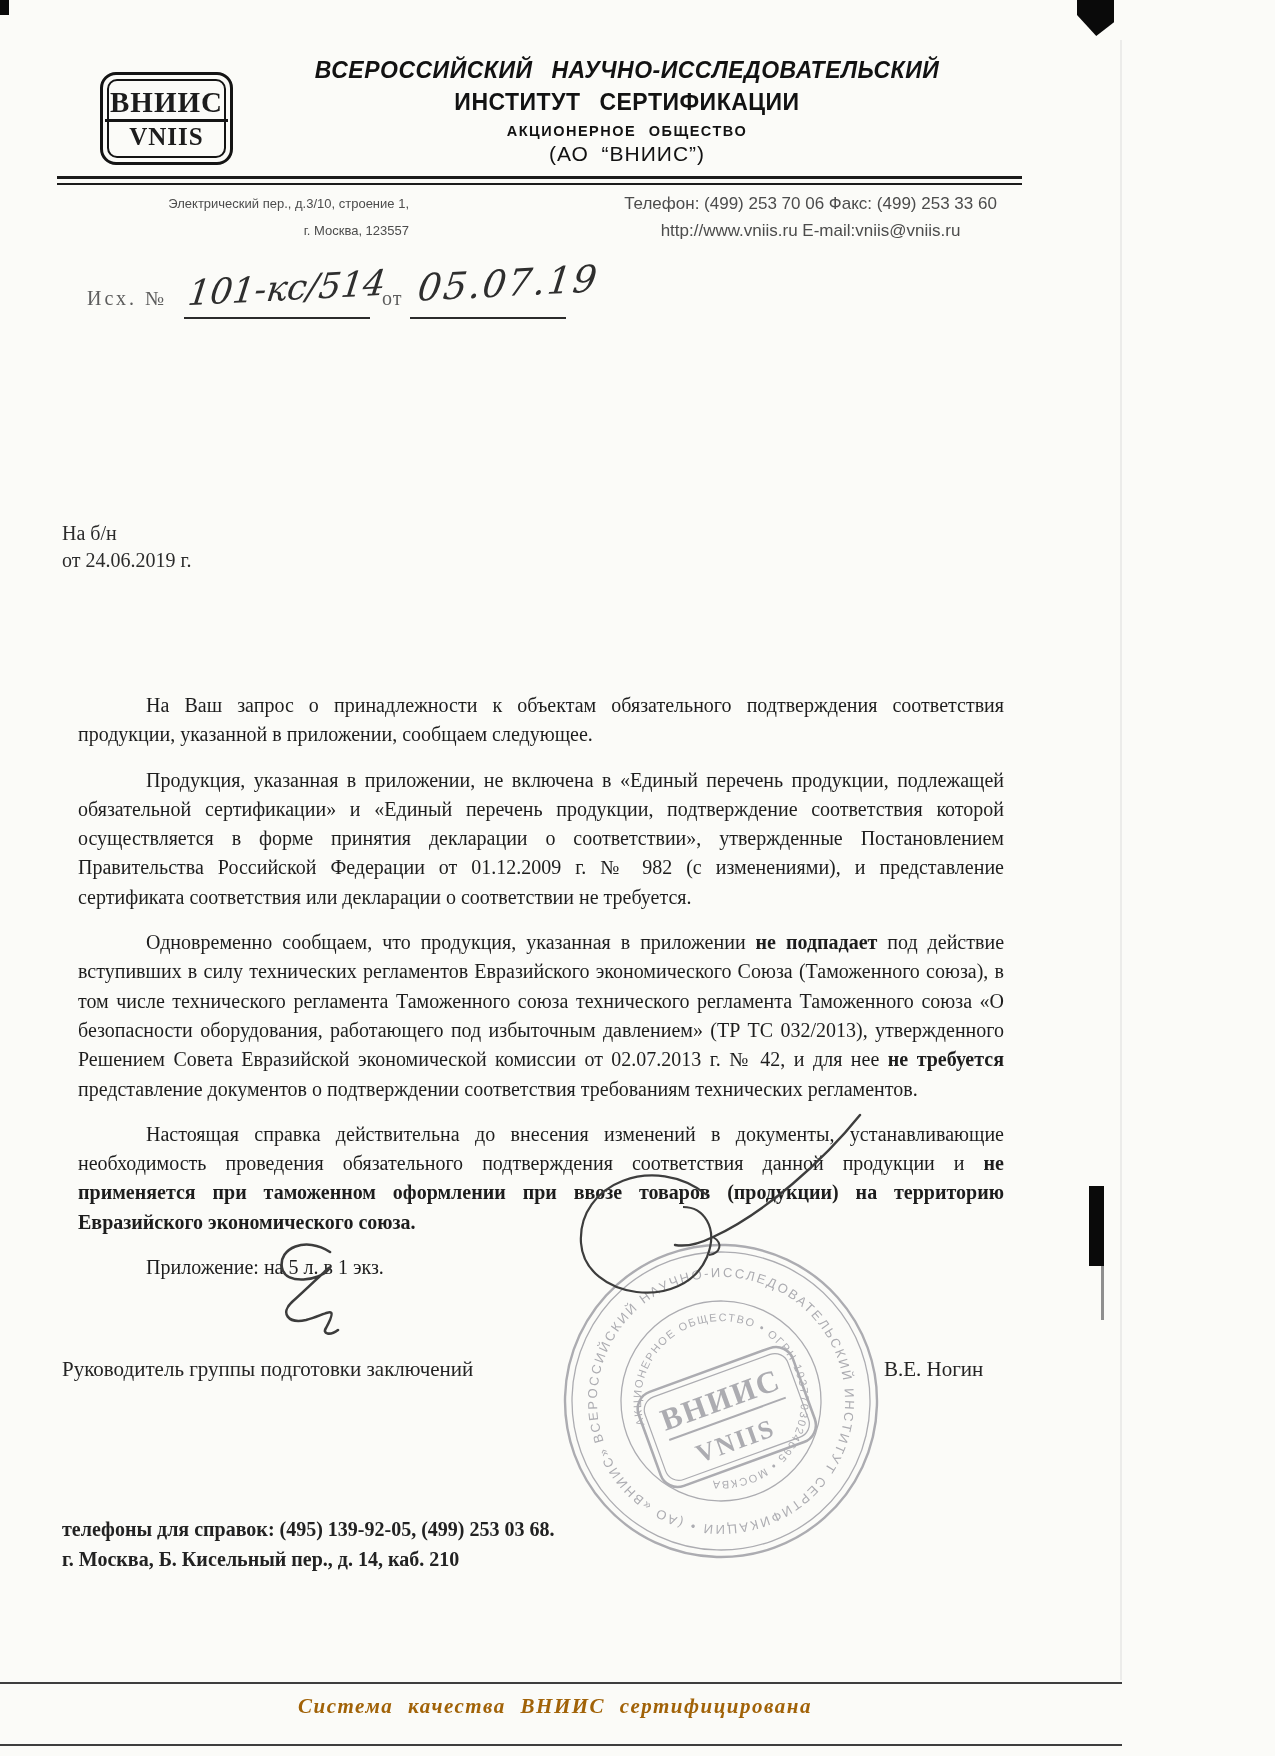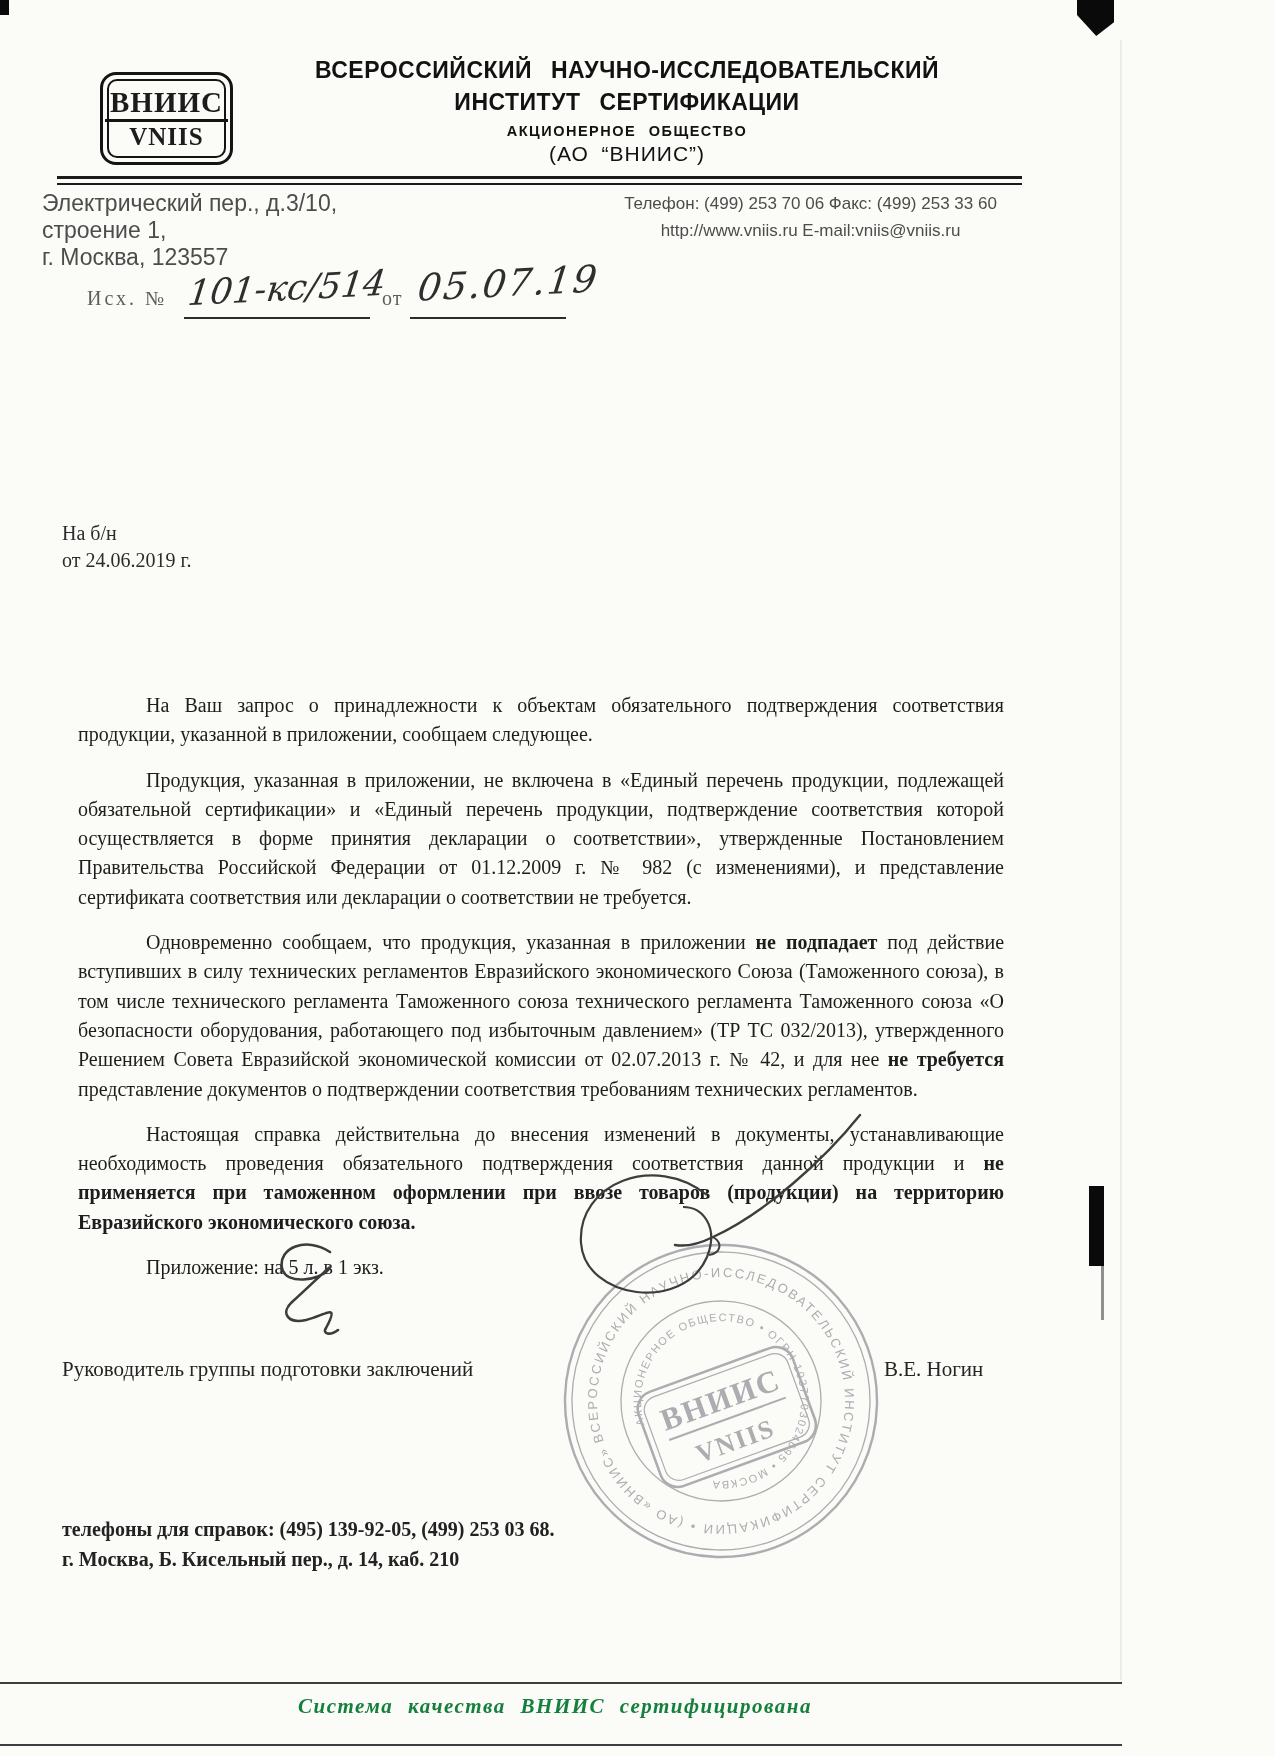--- a/index.html
+++ b/index.html
@@ -13,26 +13,26 @@
   .artifact-tr{left:1077px;top:0;width:37px;height:36px;clip-path:polygon(0 0,100% 0,100% 62%,52% 100%,0 42%);}
   .artifact-bar{left:1089px;top:1186px;width:15px;height:80px;}
   .artifact-line{left:1101px;top:1266px;width:3px;height:54px;background:#8f8f8f;}
   .artifact-edge{left:1120px;top:40px;width:2px;height:1640px;background:#ececea;}
   
   .logo-box{position:absolute;left:100px;top:72px;width:133px;height:93px;border:3px solid #141414;border-radius:16px;padding:4px;box-sizing:border-box;}
   .logo-inner{width:100%;height:100%;border:2px solid #141414;border-radius:10px;display:flex;flex-direction:column;align-items:center;justify-content:center;box-sizing:border-box;}
   .logo-ru{font-weight:700;font-size:29px;letter-spacing:1px;border-bottom:3px solid #141414;padding:0 5px 1px;line-height:1.05;}
   .logo-en{font-weight:700;font-size:25px;letter-spacing:1px;padding-top:2px;line-height:1.05;}
   .org-block{position:absolute;left:237px;top:57px;width:780px;text-align:center;font-family:"Liberation Sans","DejaVu Sans",sans-serif;color:#121212;}
-  .org-l1{font-size:23px;font-weight:700;letter-spacing:.5px;word-spacing:12px;}
+  .org-l1{font-size:23px;font-weight:700;letter-spacing:.5px;word-spacing:12px;font-style:italic;}
   .org-l2{font-size:23px;font-weight:700;letter-spacing:.5px;word-spacing:12px;margin-top:5px;}
   .org-l3{font-size:14.5px;font-weight:700;letter-spacing:1.5px;word-spacing:7px;margin-top:7px;}
   .org-l4{font-size:21px;font-weight:500;letter-spacing:1px;word-spacing:6px;margin-top:3px;}
   .rule-double{position:absolute;left:57px;top:176px;width:965px;height:4px;border-top:3.5px solid #1b1b1b;border-bottom:2px solid #1b1b1b;box-sizing:content-box;}
-  .addr-left{position:absolute;left:42px;top:190px;width:335px;text-align:left;font-family:"Liberation Sans","DejaVu Sans",sans-serif;font-size:23px;color:#4c4c4c;line-height:27px;}
+  .addr-left{position:absolute;left:74px;top:190px;width:335px;text-align:right;font-family:"Liberation Sans","DejaVu Sans",sans-serif;font-size:13px;color:#4c4c4c;line-height:27px;}
   .addr-right{position:absolute;left:603px;top:190px;width:415px;text-align:center;font-family:"Liberation Sans","DejaVu Sans",sans-serif;font-size:17px;color:#4c4c4c;line-height:27px;}
   
   .ref-label{position:absolute;font-size:20px;color:#5d5d5d;letter-spacing:3px;}
   .ref-isx{left:87px;top:287px;}
   .ref-ot{left:382px;top:287px;letter-spacing:1px;}
   .handwritten{position:absolute;font-family:"DejaVu Serif",serif;font-style:italic;color:#2e2e2e;transform:rotate(-3deg) skewX(-10deg);white-space:nowrap;}
   .hw-number{left:188px;top:268px;font-size:35px;}
   .hw-date{left:418px;top:262px;font-size:37px;letter-spacing:2px;}
   .hw-underline{position:absolute;height:2px;background:#2b2b2b;}
   .hw-underline-1{left:184px;top:317px;width:186px;}
@@ -47,21 +47,21 @@
   .body-text .b{font-weight:700;}
   .attachment{text-align:left;}
   
   .sig-title{position:absolute;left:62px;top:1357px;font-size:21px;color:#242424;}
   .sig-name{position:absolute;left:884px;top:1357px;font-size:21px;color:#242424;}
   .svg-abs{position:absolute;}
   
   .footer-contacts{position:absolute;left:62px;top:1514px;font-size:20px;font-weight:700;line-height:30px;color:#222;}
   .quality-rule-top{position:absolute;left:0;top:1682px;width:1122px;height:2px;background:#3e3e3e;}
   .quality-rule-bottom{position:absolute;left:0;top:1744px;width:1122px;height:2px;background:#3e3e3e;}
-  .quality-line{position:absolute;left:0;top:1694px;width:1110px;text-align:center;font-style:italic;font-weight:600;font-size:21px;letter-spacing:1.5px;word-spacing:8px;color:#15803d;}
+  .quality-line{position:absolute;left:0;top:1694px;width:1110px;text-align:center;font-style:italic;font-weight:600;font-size:21px;letter-spacing:1.5px;word-spacing:8px;color:#a16207;}
 </style>
 </head>
 <body>
 
 <div class="page">
 
   <div class="artifact artifact-tl"></div>
   <div class="artifact artifact-tr"></div>
   <div class="artifact artifact-bar"></div>
   <div class="artifact-line artifact" style="background:#8f8f8f;"></div>

